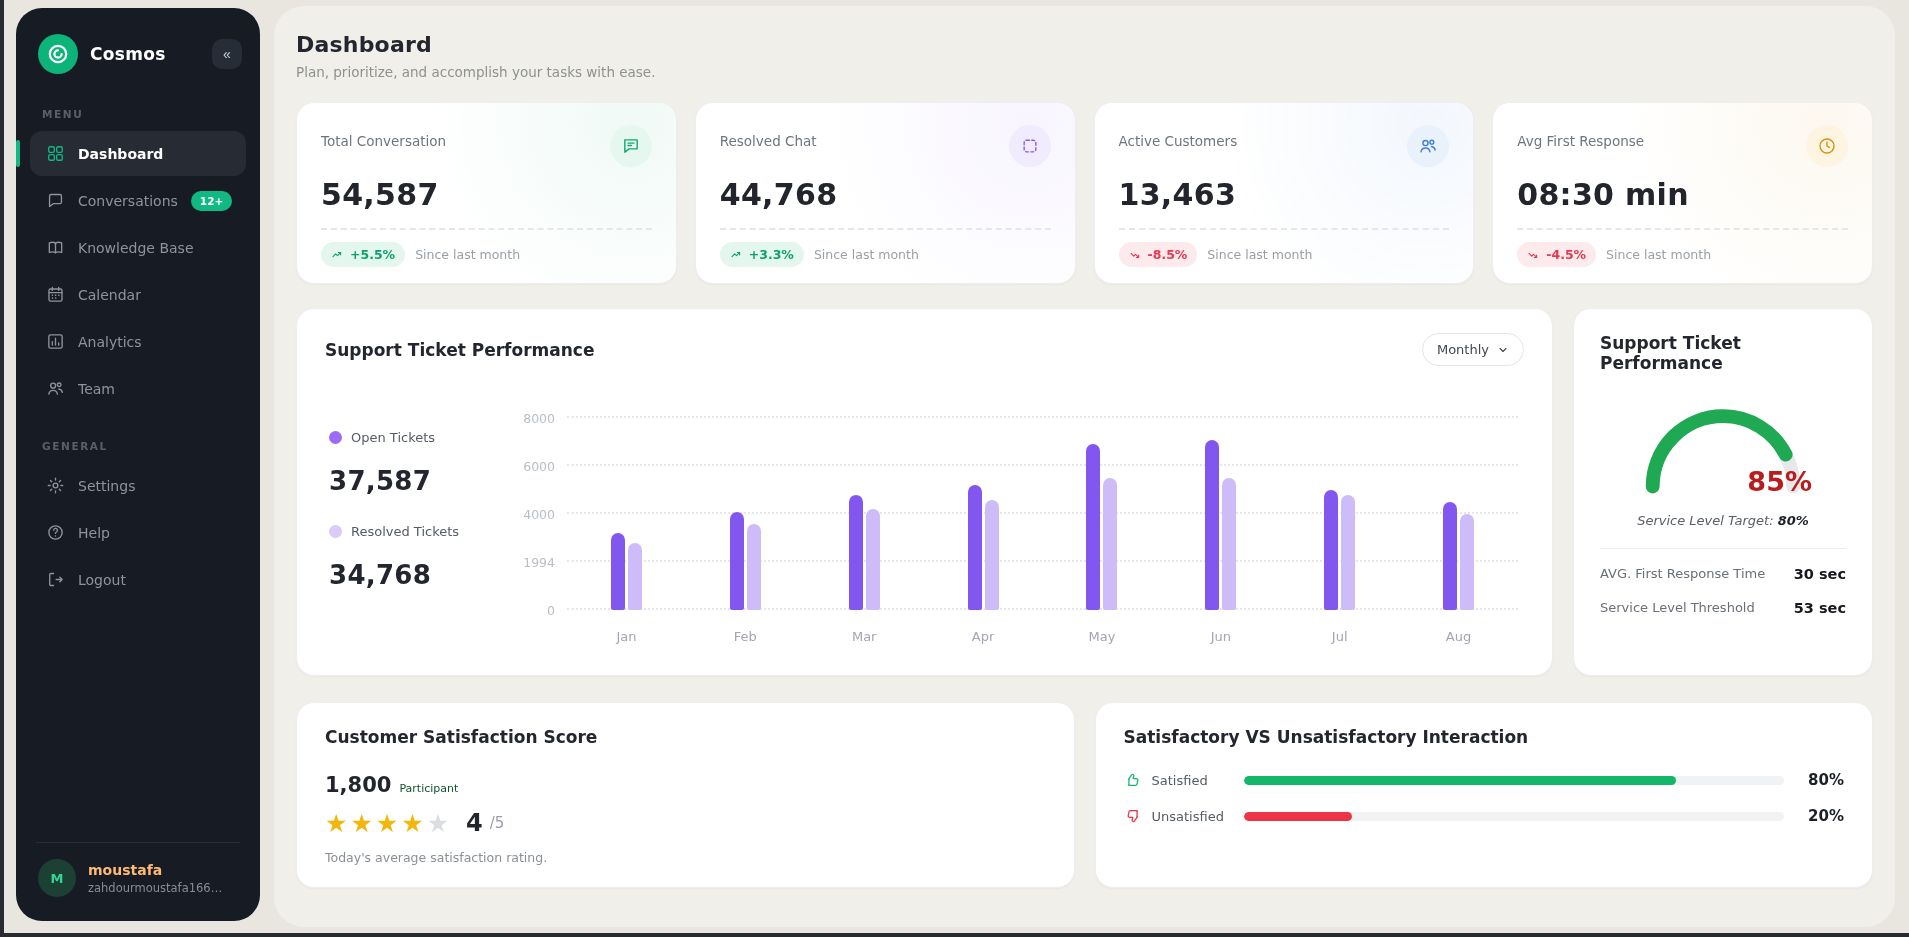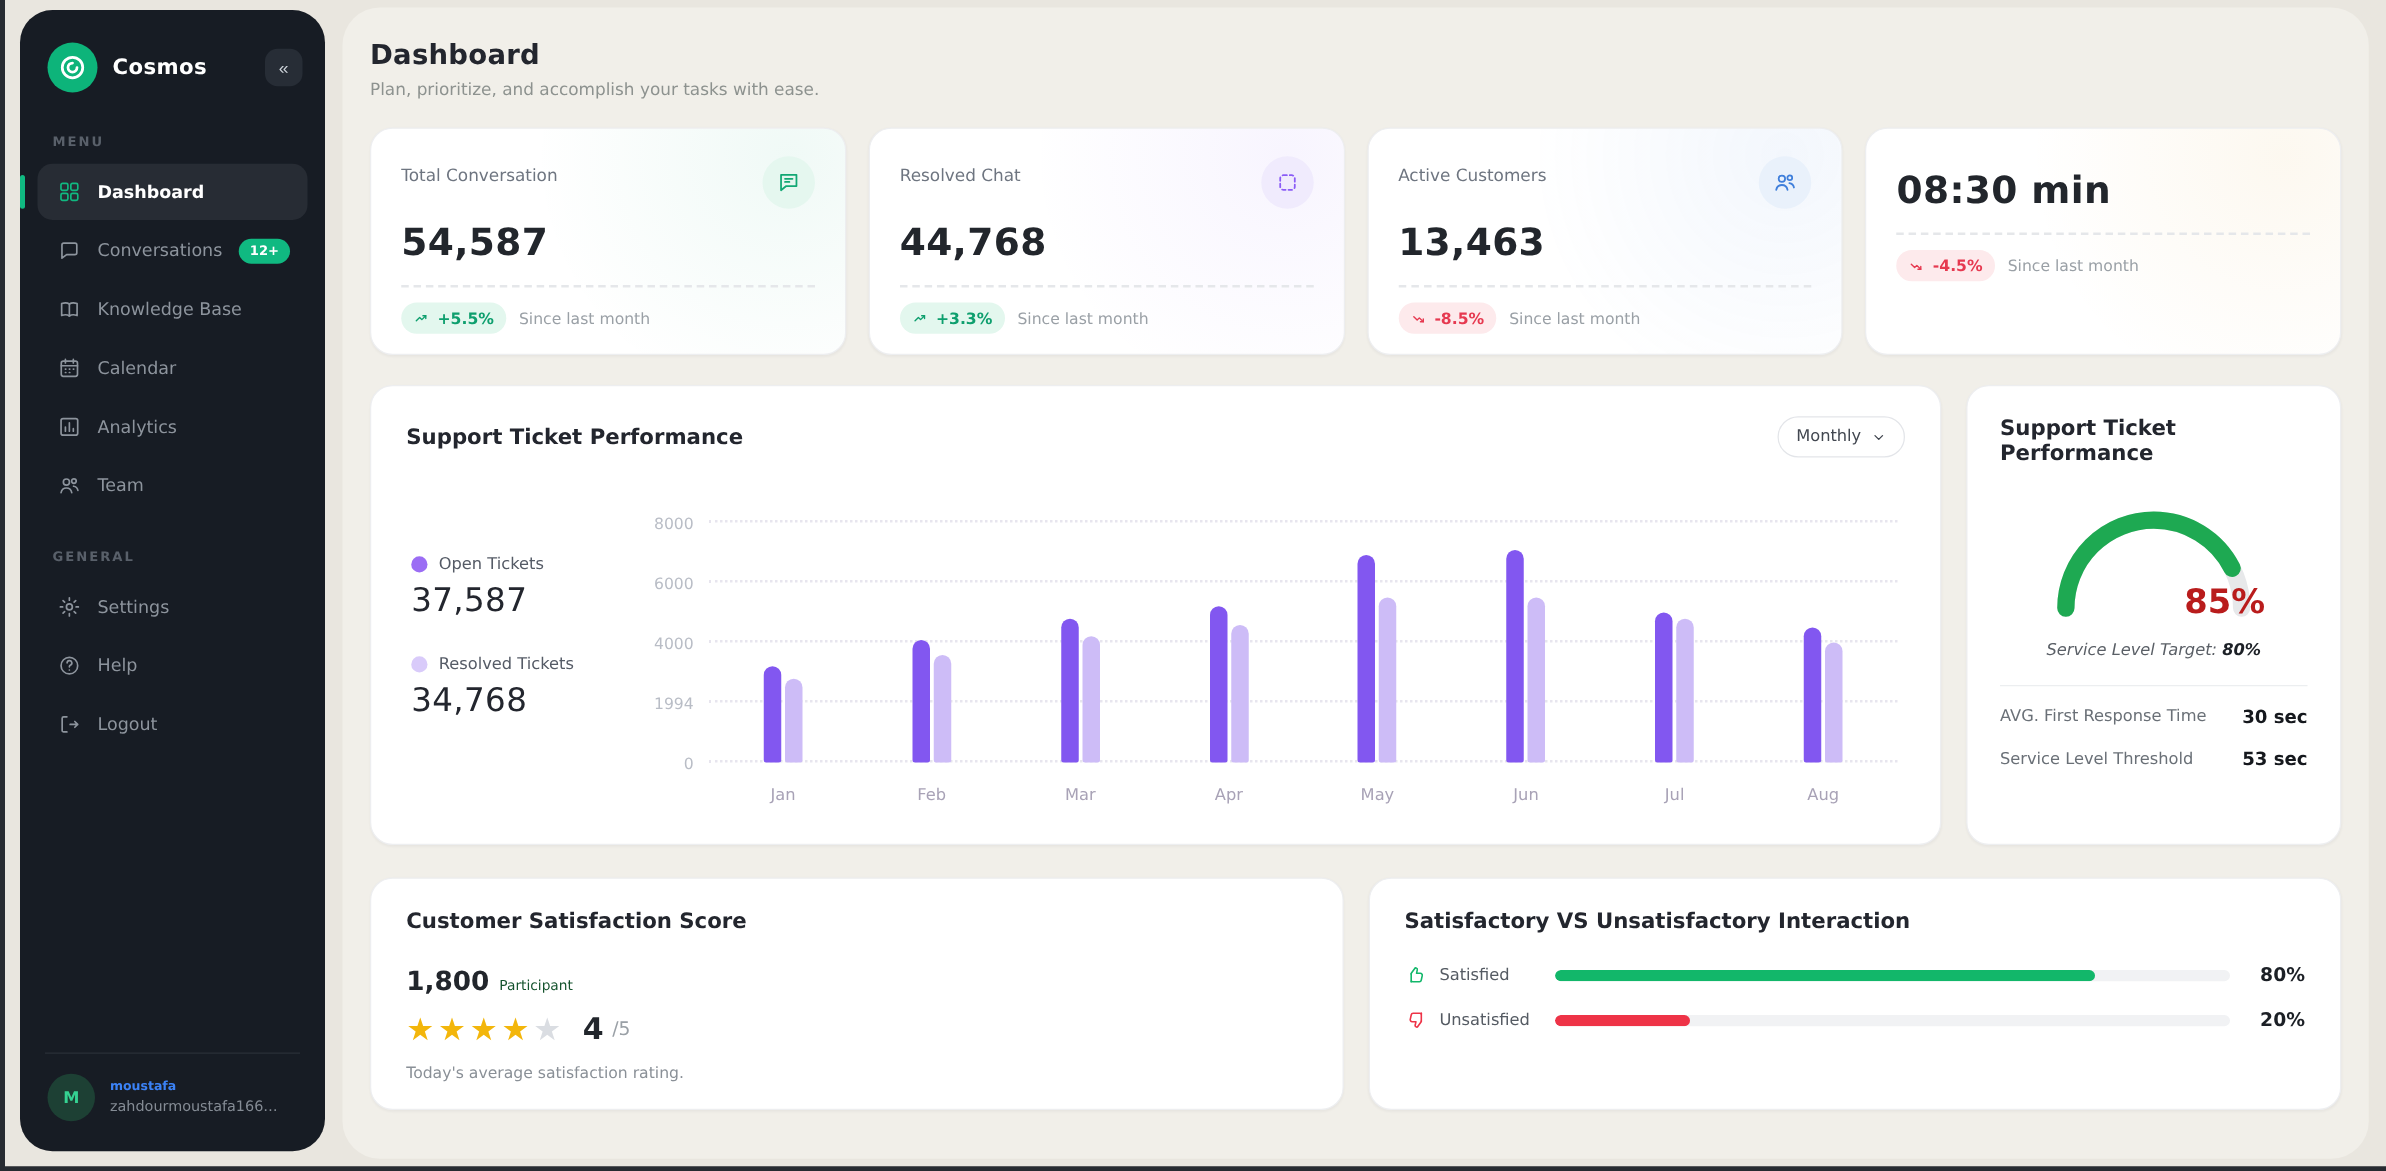--- a/index.html
+++ b/index.html
@@ -29,21 +29,21 @@
   nav { display:flex; flex-direction:column; }
   .nav-item { position:relative; display:flex; align-items:center; gap:13px; height:45px; margin:1px 14px; padding:0 16px; border-radius:12px; font-size:14px; cursor:pointer; }
   .nav-item.active { background:#272c34; color:#fff; font-weight:700; }
   .active-bar { position:absolute; left:-14px; top:9px; width:4px; height:27px; border-radius:3px; background:#10b981; }
   .nav-icon { width:19px; height:19px; flex:none; display:flex; }
   .nav-icon svg { width:19px; height:19px; fill:none; stroke:currentColor; stroke-width:1.7; stroke-linecap:round; stroke-linejoin:round; }
   .nav-item.active .nav-icon { color:#10b981; }
   .nav-badge { margin-left:auto; background:#10b981; color:#fff; font-size:10.5px; font-weight:700; padding:4px 9px; border-radius:999px; }
   .profile { margin-top:auto; border-top:1px solid #2a2f37; margin-left:20px; margin-right:20px; padding:16px 2px 24px; display:flex; align-items:center; gap:12px; }
   .avatar { width:38px; height:38px; border-radius:50%; background:#1d4034; color:#35d392; font-size:13px; font-weight:800; display:flex; align-items:center; justify-content:center; flex:none; }
-  .profile-name { font-size:10px; font-weight:800; color:#3b82f6; }
+  .profile-name { font-size:14px; font-weight:800; color:#fdba74; }
   .profile-email { font-size:11.5px; color:#858c95; margin-top:3px; max-width:145px; overflow:hidden; text-overflow:ellipsis; white-space:nowrap; }
 
   
   .main { position:absolute; left:270px; top:6px; right:14px; bottom:6px; background:#f1efe9; border-radius:30px; padding:26px 22px 12px; overflow:hidden; }
   .page-header h1 { font-size:22px; font-weight:800; color:#23262e; letter-spacing:.2px; }
   .page-header p { font-size:13.5px; color:#8d928f; margin-top:7px; }
 
   .card { background:#fff; border:1px solid #edeef0; border-radius:18px; box-shadow:0 1px 2px rgba(16,24,40,.04); }
 
   
@@ -67,21 +67,21 @@
   .chart-card { flex:1; padding:24px 28px; }
   .chart-head { display:flex; align-items:center; justify-content:space-between; }
   .chart-head h2, .gauge-card h2, .csat-card h2, .interaction-card h2 { font-size:17px; font-weight:800; color:#23262e; }
   .period-btn { display:flex; align-items:center; gap:8px; border:1px solid #e3e5e9; background:#fff; border-radius:20px; padding:8px 14px; font-size:13px; color:#424750; font-family:inherit; cursor:pointer; }
   .period-btn svg { width:12px; height:12px; fill:none; stroke:#424750; stroke-width:2.2; stroke-linecap:round; stroke-linejoin:round; }
   .chart-body { display:flex; margin-top:10px; }
   .legend-col { width:186px; display:flex; flex-direction:column; justify-content:center; gap:28px; padding-left:4px; }
   .legend-head { display:flex; align-items:center; gap:9px; }
   .dot { width:13px; height:13px; border-radius:50%; }
   .legend-label { font-size:13px; color:#555b66; }
-  .legend-total { font-size:26px; font-weight:400; color:#23262e; margin-top:7px; letter-spacing:.3px; }
+  .legend-total { font-size:26px; font-weight:700; color:#23262e; margin-top:21px; letter-spacing:.3px; }
   .plot { flex:1; position:relative; height:268px; }
   .gridline { position:absolute; left:56px; right:6px; border-top:2px dotted #e7e5ee; }
   .ytick { position:absolute; left:0; width:44px; text-align:right; font-size:12.5px; color:#b9bdc6; }
   .bars { position:absolute; left:56px; right:6px; display:flex; align-items:flex-end; }
   .bar-group { flex:1; display:flex; align-items:flex-end; justify-content:center; gap:3px; }
   .bar { width:14px; border-radius:7px 7px 2px 2px; }
   .xlabels { position:absolute; left:56px; right:6px; bottom:0; display:flex; }
   .xlabels span { flex:1; text-align:center; font-size:13px; color:#a8a2b6; }
 
   
@@ -325,20 +325,29 @@
           <span class="t-ic">
                 <svg viewBox="0 0 24 24" fill="none" stroke="currentColor" stroke-width="1.7" stroke-linecap="round" stroke-linejoin="round">
                   <path d="M3.5 9.2l4.6 4.6 3-3 5.4 5.4"></path>
                   <path d="M12.6 16.2h3.9v-3.9"></path>
                 </svg>
               </span>-8.5%</span>
         <span class="trend-note">Since last month</span>
       </div>
     </section>
         <section class="card stat-card" style="background-image:radial-gradient(circle at 88% 12%, #d9930d10, transparent 55%)">
+      <div class="stat-top">
+        <span class="stat-title">Avg First Response</span>
+        <span class="stat-icon" style="color:#d9930d;background:#fdf5e2">
+              <svg viewBox="0 0 24 24" fill="none" stroke="currentColor" stroke-width="1.7" stroke-linecap="round" stroke-linejoin="round">
+                <circle cx="12" cy="12" r="8.4"></circle>
+                <path d="M12 7.4V12l3 1.9"></path>
+              </svg>
+            </span>
+      </div>
       <div class="stat-value">08:30 min</div>
       <div class="stat-divider"></div>
       <div class="stat-trend">
         <span class="pill down">
           <span class="t-ic">
                 <svg viewBox="0 0 24 24" fill="none" stroke="currentColor" stroke-width="1.7" stroke-linecap="round" stroke-linejoin="round">
                   <path d="M3.5 9.2l4.6 4.6 3-3 5.4 5.4"></path>
                   <path d="M12.6 16.2h3.9v-3.9"></path>
                 </svg>
               </span>-4.5%</span>

